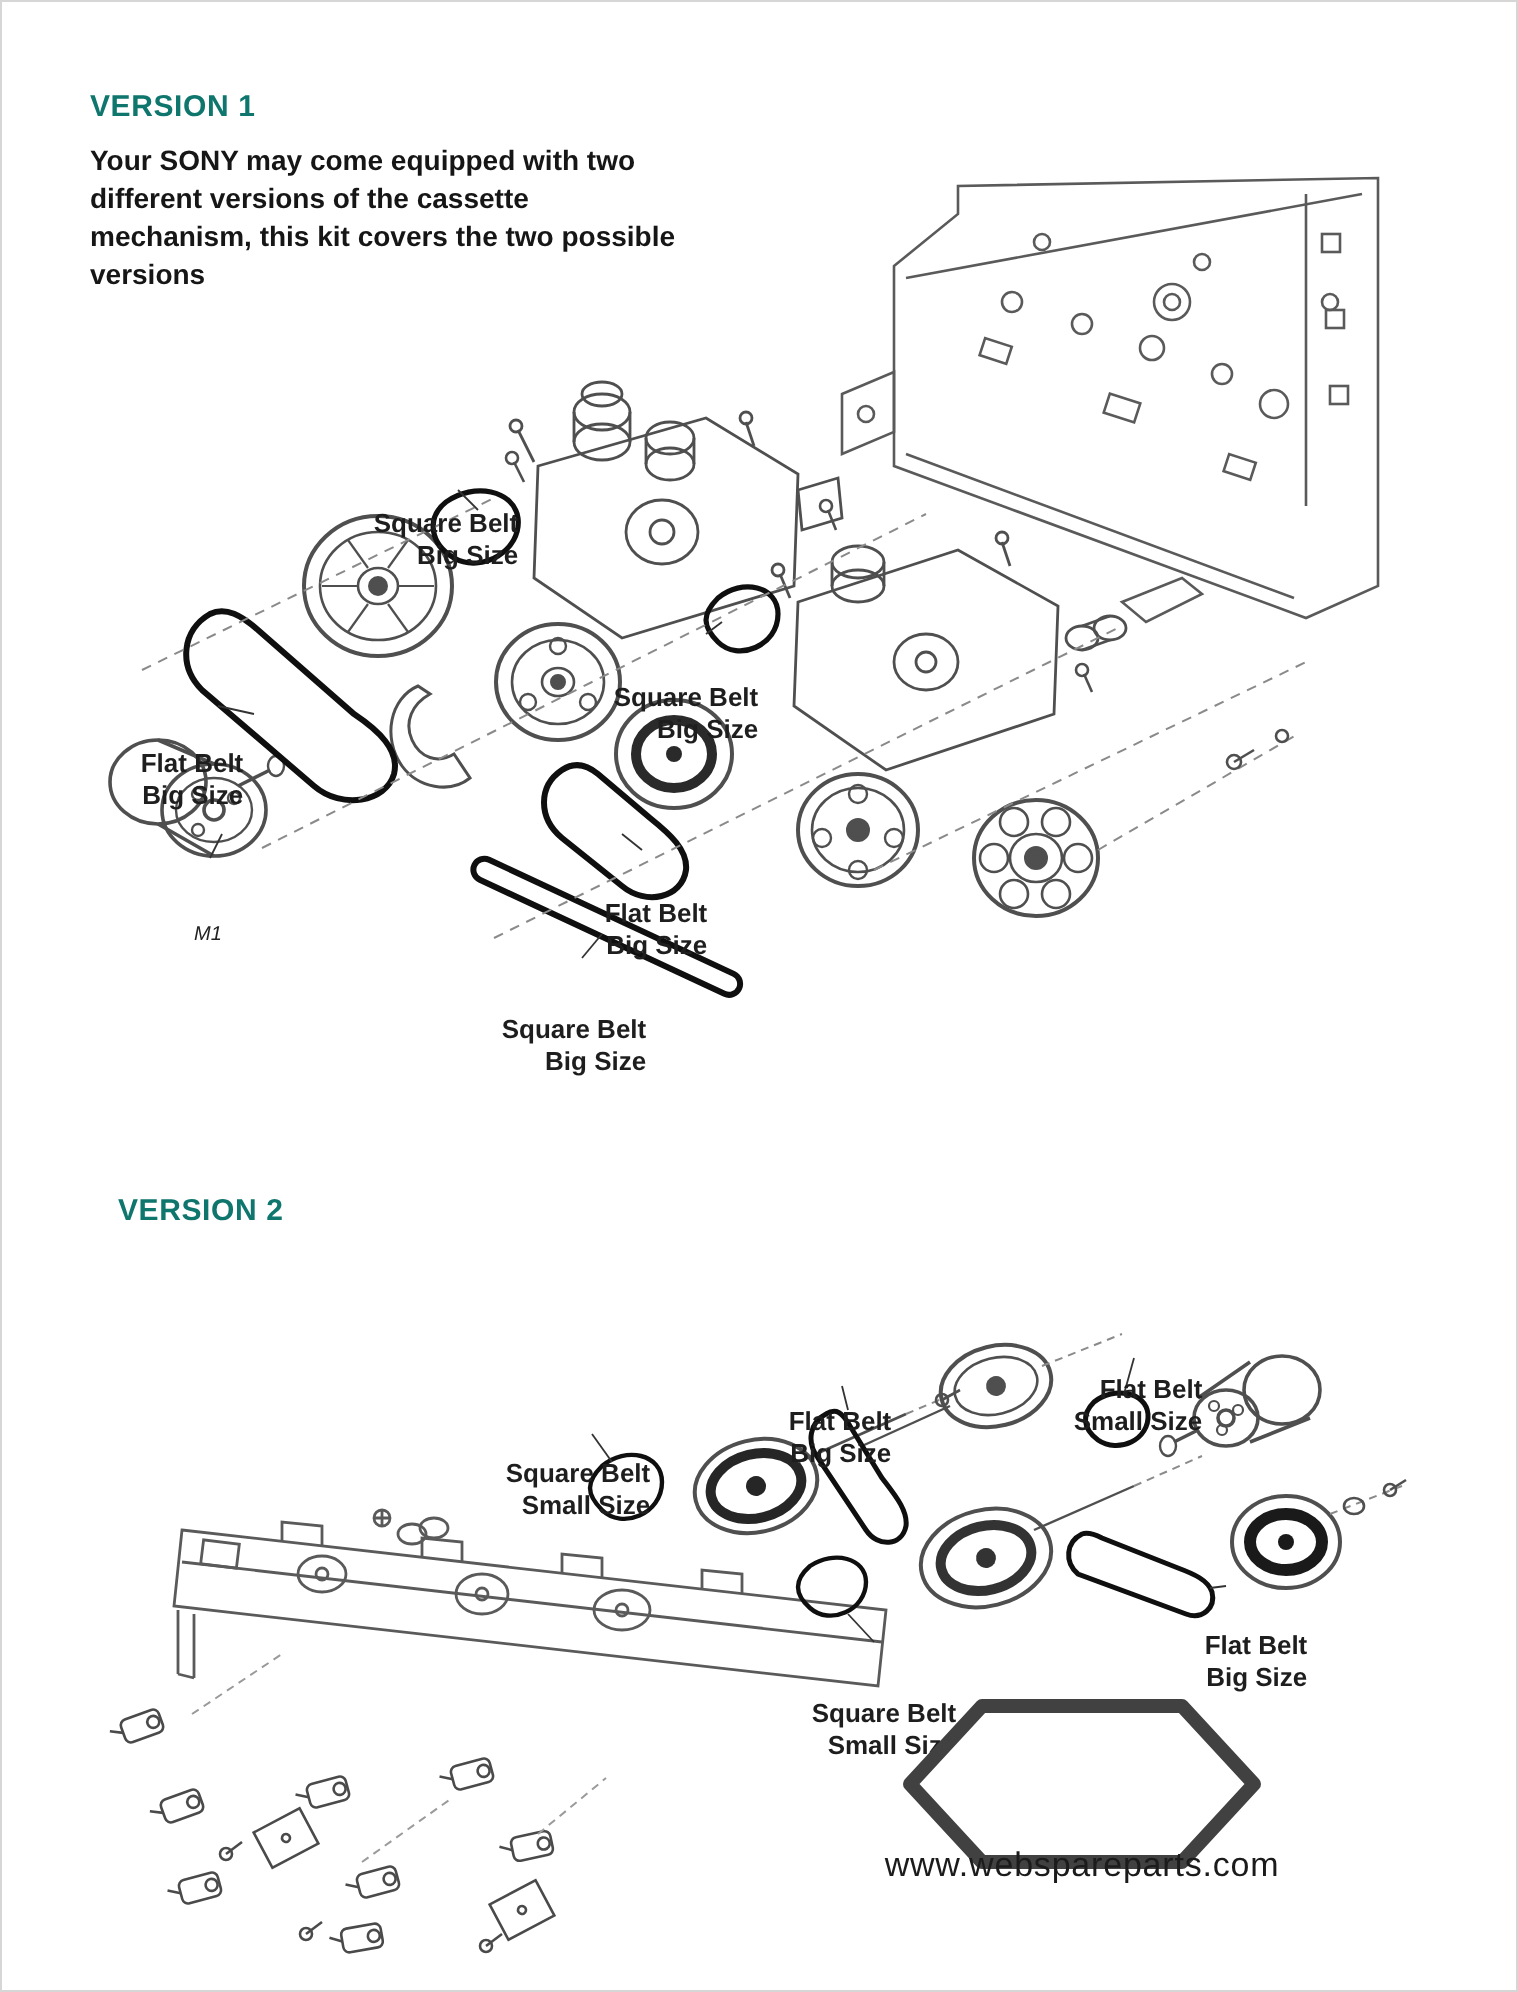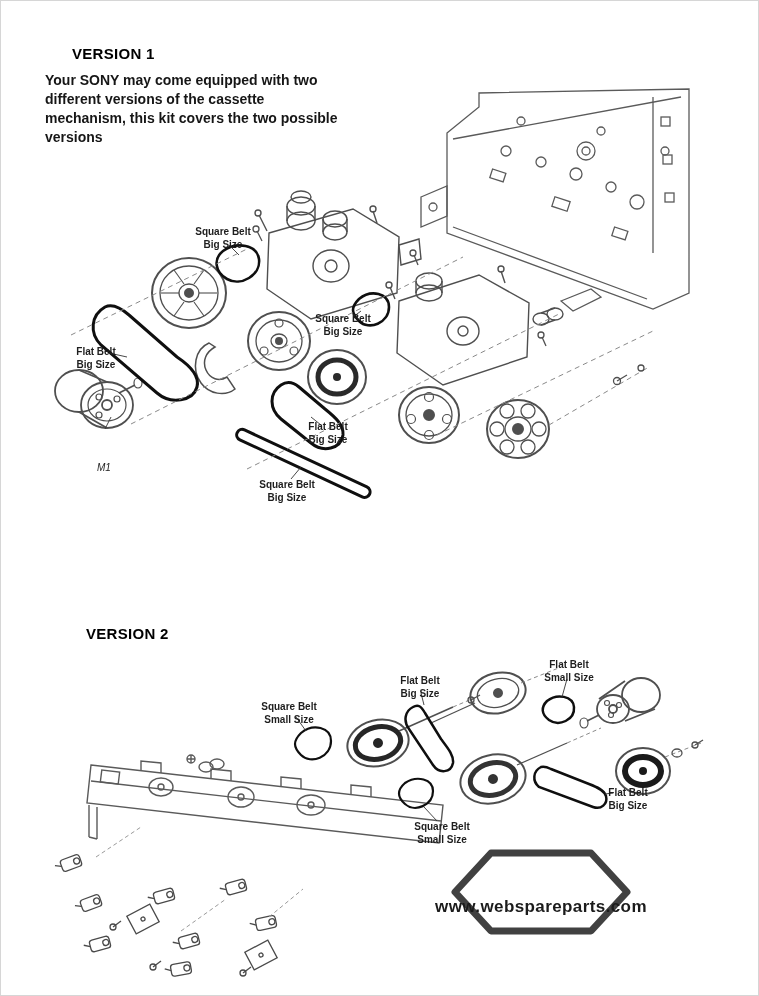--- a/index.html
+++ b/index.html
@@ -1,29 +1,29 @@
 <!DOCTYPE html>
 <html><head>
 <meta charset="utf-8">
 <style>
   * { margin:0; padding:0; box-sizing:border-box; }
   html,body { background:#ffffff; }
   body { font-family:"Liberation Sans", sans-serif; }
   .page { position:relative; width:759px; height:996px; background:#ffffff; overflow:hidden; border:1px solid #d6d6d6; }
   .art { position:absolute; left:0; top:0; }
-  .heading { position:absolute; font-size:15px; font-weight:bold; color:#000000; letter-spacing:.3px;margin-left:27px; }
+  .heading { position:absolute; font-size:15px; font-weight:bold; color:#0f766e; letter-spacing:.3px; }
   .v1-heading { left:44px; top:44px; }
-  .v2-heading { left:58px; top:624px; }
+  .v2-heading { left:58px; top:596px; }
   .desc { position:absolute; left:44px; top:70px; width:304px; font-size:14px; font-weight:bold; color:#161616; line-height:19px; }
-  .plabel { position:absolute; transform:translateX(-50%); font-size:10px; font-weight:bold; color:#1e1e1e; text-align:center; line-height:1.25; white-space:pre-line; }
+  .plabel { position:absolute; transform:translateX(-50%); font-size:13px; font-weight:bold; color:#1e1e1e; text-align:right; line-height:1.25; white-space:pre-line;margin-top:28px; }
   .m1-label { position:absolute; font-size:10px; font-style:italic; color:#222; }
   .logo-wrap { position:absolute; left:448px; top:846px; width:184px; height:90px; }
   .logo-hex { position:absolute; left:0; top:0; }
   .logo-text { position:absolute; left:50%; top:50%; transform:translate(-50%,-50%); font-size:21px; font-weight:bold; color:#3c3c3c; letter-spacing:.3px; white-space:nowrap; }
-  .site-url { position:absolute; left:540px; top:896px; transform:translateX(-50%); font-size:17px; font-weight:bold; color:#1b1b1b; letter-spacing:.4px; white-space:nowrap; }
+  .site-url { position:absolute; left:540px; top:922px; transform:translateX(-50%); font-size:17px; font-weight:normal; color:#1b1b1b; letter-spacing:.4px; white-space:nowrap; }
 </style>
 </head>
 <body>
 
 <div class="page">
 
   <svg class="art" width="759" height="996" viewBox="0 0 759 996">
 
     <g>
 

